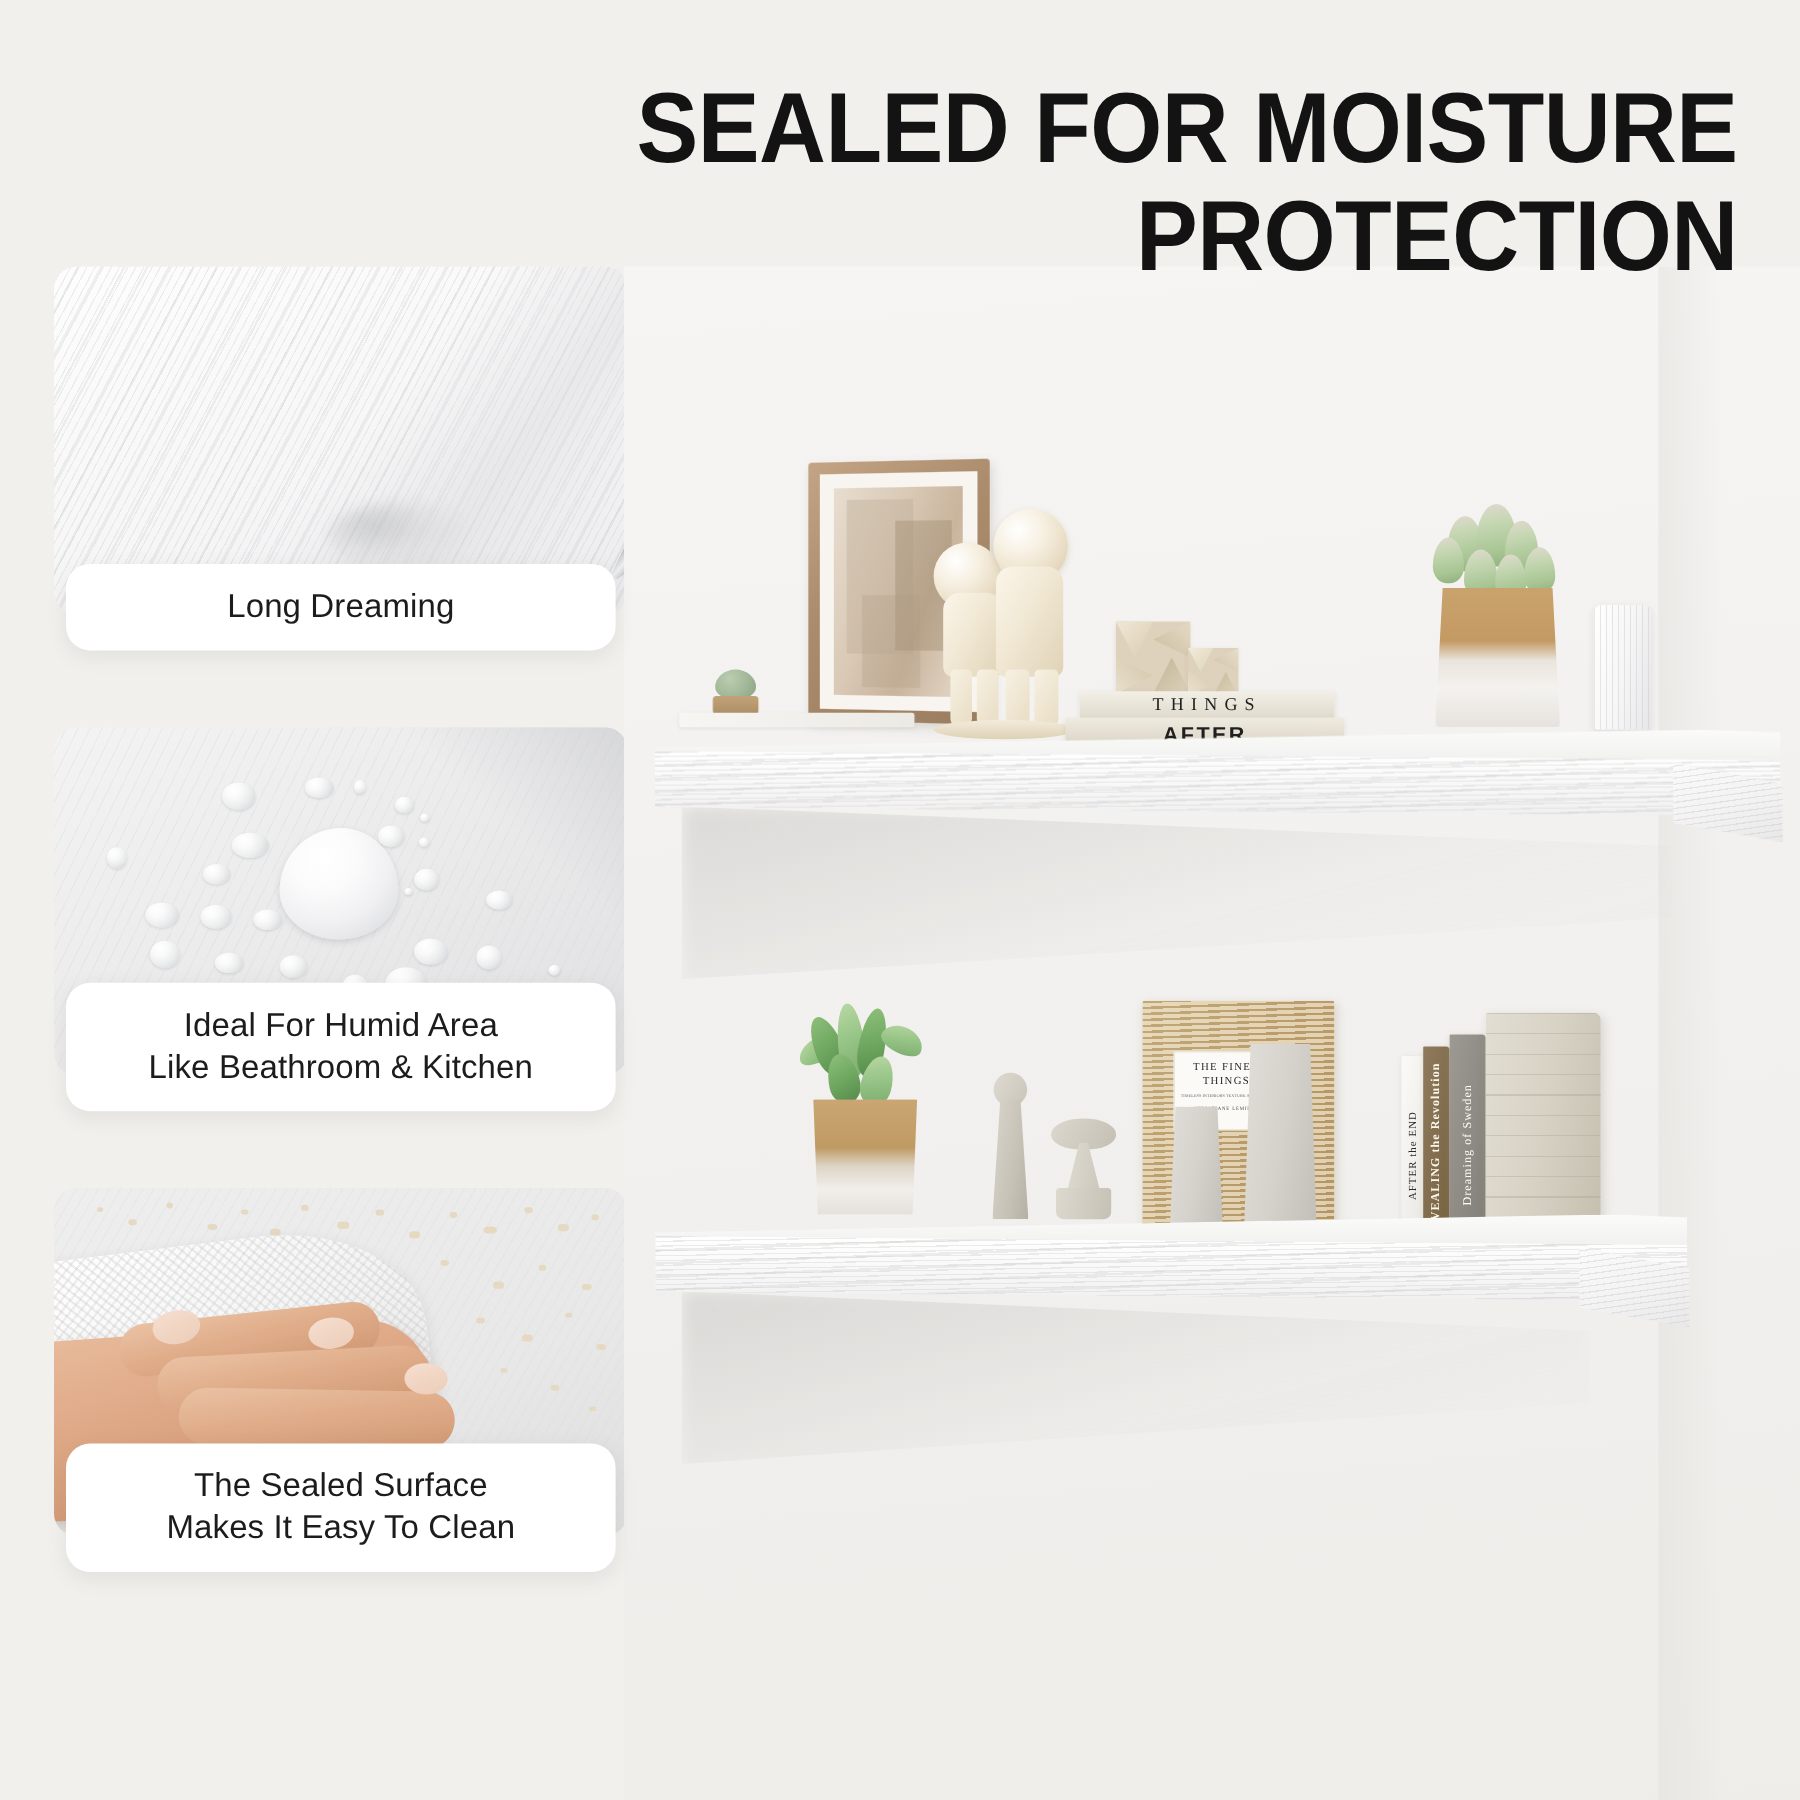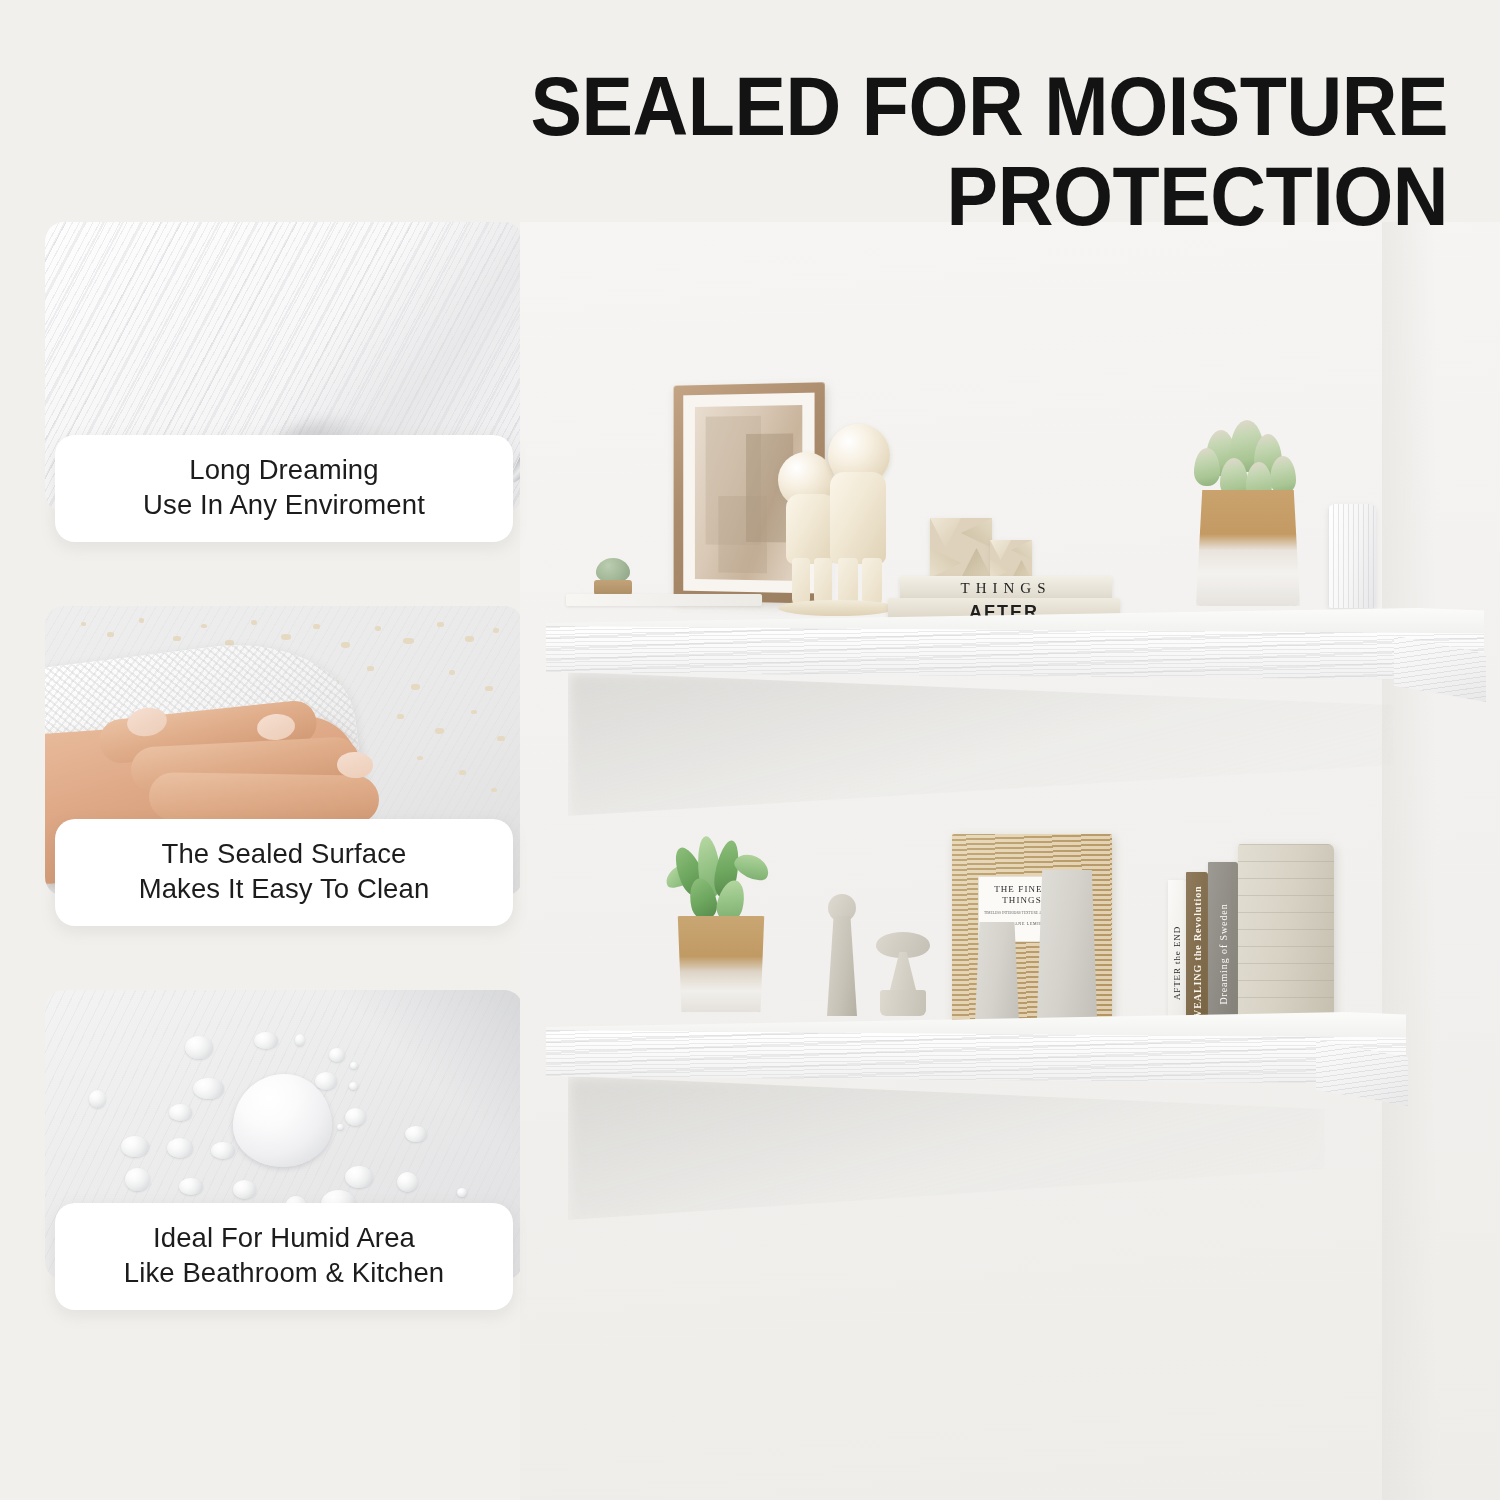--- a/index.html
+++ b/index.html
@@ -485,21 +485,58 @@
         
         
         
         
         
         
       </div>
     </div>
     <div class="caption-card">
       <span class="cap-line">Long Dreaming</span>
-      <span class="cap-line">Use In Any Enviroment</span>
+    </div>
+  </div>
+
+  <div class="feature">
+    <div class="photo ph-drops">
+      <div class="drop-big"></div>
+      <span class="drop" style="left:140px;top:46px;width:28px;height:23px;"></span>
+      <span class="drop" style="left:209px;top:42px;width:24px;height:17px;"></span>
+      <span class="drop" style="left:250px;top:44px;width:10px;height:12px;"></span>
+      <span class="drop" style="left:284px;top:58px;width:16px;height:14px;"></span>
+      <span class="drop" style="left:305px;top:72px;width:8px;height:7px;"></span>
+      <span class="drop" style="left:148px;top:88px;width:31px;height:21px;"></span>
+      <span class="drop" style="left:270px;top:82px;width:22px;height:18px;"></span>
+      <span class="drop" style="left:304px;top:92px;width:9px;height:8px;"></span>
+      <span class="drop" style="left:44px;top:100px;width:17px;height:18px;"></span>
+      <span class="drop" style="left:124px;top:114px;width:23px;height:17px;"></span>
+      <span class="drop" style="left:300px;top:118px;width:21px;height:18px;"></span>
+      <span class="drop" style="left:292px;top:134px;width:7px;height:6px;"></span>
+      <span class="drop" style="left:360px;top:136px;width:22px;height:16px;"></span>
+      <span class="drop" style="left:76px;top:146px;width:28px;height:21px;"></span>
+      <span class="drop" style="left:122px;top:148px;width:26px;height:20px;"></span>
+      <span class="drop" style="left:166px;top:152px;width:24px;height:17px;"></span>
+      <span class="drop" style="left:80px;top:178px;width:25px;height:23px;"></span>
+      <span class="drop" style="left:134px;top:188px;width:24px;height:17px;"></span>
+      <span class="drop" style="left:188px;top:190px;width:23px;height:19px;"></span>
+      <span class="drop" style="left:300px;top:176px;width:28px;height:22px;"></span>
+      <span class="drop" style="left:352px;top:182px;width:21px;height:20px;"></span>
+      <span class="drop" style="left:412px;top:198px;width:10px;height:9px;"></span>
+      <span class="drop" style="left:112px;top:216px;width:26px;height:19px;"></span>
+      <span class="drop" style="left:178px;top:228px;width:27px;height:19px;"></span>
+      <span class="drop" style="left:240px;top:206px;width:22px;height:22px;"></span>
+      <span class="drop" style="left:276px;top:200px;width:35px;height:27px;"></span>
+      <span class="drop" style="left:398px;top:230px;width:8px;height:7px;"></span>
+      <span class="drop" style="left:356px;top:242px;width:12px;height:10px;"></span>
+    </div>
+    <div class="caption-card">
+      <span class="cap-line">Ideal For Humid Area</span>
+      <span class="cap-line">Like Beathroom &amp; Kitchen</span>
     </div>
   </div>
 
   <div class="feature">
     <div class="photo ph-wipe">
       <div class="crumbs">
         <span class="crumb" style="left:36px;top:16px;width:5px;height:4px;"></span>
         <span class="crumb" style="left:62px;top:26px;width:7px;height:5px;"></span>
         <span class="crumb" style="left:94px;top:12px;width:5px;height:5px;"></span>
         <span class="crumb" style="left:128px;top:30px;width:8px;height:5px;"></span>
@@ -539,58 +576,20 @@
       <span class="finger" style="left:104px;top:168px;width:230px;height:48px;transform:rotate(1deg);"></span>
       <span class="nail" style="left:82px;top:102px;width:40px;height:28px;transform:rotate(-10deg);"></span>
       <span class="nail" style="left:212px;top:108px;width:38px;height:26px;transform:rotate(-6deg);"></span>
       <span class="nail" style="left:292px;top:146px;width:36px;height:26px;transform:rotate(2deg);"></span>
     </div>
     <div class="caption-card">
       <span class="cap-line">The Sealed Surface</span>
       <span class="cap-line">Makes It Easy To Clean</span>
     </div>
   </div>
-
-  <div class="feature">
-    <div class="photo ph-drops">
-      <div class="drop-big"></div>
-      <span class="drop" style="left:140px;top:46px;width:28px;height:23px;"></span>
-      <span class="drop" style="left:209px;top:42px;width:24px;height:17px;"></span>
-      <span class="drop" style="left:250px;top:44px;width:10px;height:12px;"></span>
-      <span class="drop" style="left:284px;top:58px;width:16px;height:14px;"></span>
-      <span class="drop" style="left:305px;top:72px;width:8px;height:7px;"></span>
-      <span class="drop" style="left:148px;top:88px;width:31px;height:21px;"></span>
-      <span class="drop" style="left:270px;top:82px;width:22px;height:18px;"></span>
-      <span class="drop" style="left:304px;top:92px;width:9px;height:8px;"></span>
-      <span class="drop" style="left:44px;top:100px;width:17px;height:18px;"></span>
-      <span class="drop" style="left:124px;top:114px;width:23px;height:17px;"></span>
-      <span class="drop" style="left:300px;top:118px;width:21px;height:18px;"></span>
-      <span class="drop" style="left:292px;top:134px;width:7px;height:6px;"></span>
-      <span class="drop" style="left:360px;top:136px;width:22px;height:16px;"></span>
-      <span class="drop" style="left:76px;top:146px;width:28px;height:21px;"></span>
-      <span class="drop" style="left:122px;top:148px;width:26px;height:20px;"></span>
-      <span class="drop" style="left:166px;top:152px;width:24px;height:17px;"></span>
-      <span class="drop" style="left:80px;top:178px;width:25px;height:23px;"></span>
-      <span class="drop" style="left:134px;top:188px;width:24px;height:17px;"></span>
-      <span class="drop" style="left:188px;top:190px;width:23px;height:19px;"></span>
-      <span class="drop" style="left:300px;top:176px;width:28px;height:22px;"></span>
-      <span class="drop" style="left:352px;top:182px;width:21px;height:20px;"></span>
-      <span class="drop" style="left:412px;top:198px;width:10px;height:9px;"></span>
-      <span class="drop" style="left:112px;top:216px;width:26px;height:19px;"></span>
-      <span class="drop" style="left:178px;top:228px;width:27px;height:19px;"></span>
-      <span class="drop" style="left:240px;top:206px;width:22px;height:22px;"></span>
-      <span class="drop" style="left:276px;top:200px;width:35px;height:27px;"></span>
-      <span class="drop" style="left:398px;top:230px;width:8px;height:7px;"></span>
-      <span class="drop" style="left:356px;top:242px;width:12px;height:10px;"></span>
-    </div>
-    <div class="caption-card">
-      <span class="cap-line">Ideal For Humid Area</span>
-      <span class="cap-line">Like Beathroom &amp; Kitchen</span>
-    </div>
-  </div>
 </div>
 
 <div class="scene">
   <div class="wall-corner"></div>
 
   <div class="obj" style="left:152px;top:162px;">
     <div class="frame">
       <div class="frame-mat">
         <div class="frame-art">
           <span class="art-blk" style="left:10%;top:6%;width:52%;height:74%;background:rgba(190,172,150,0.40);"></span>

